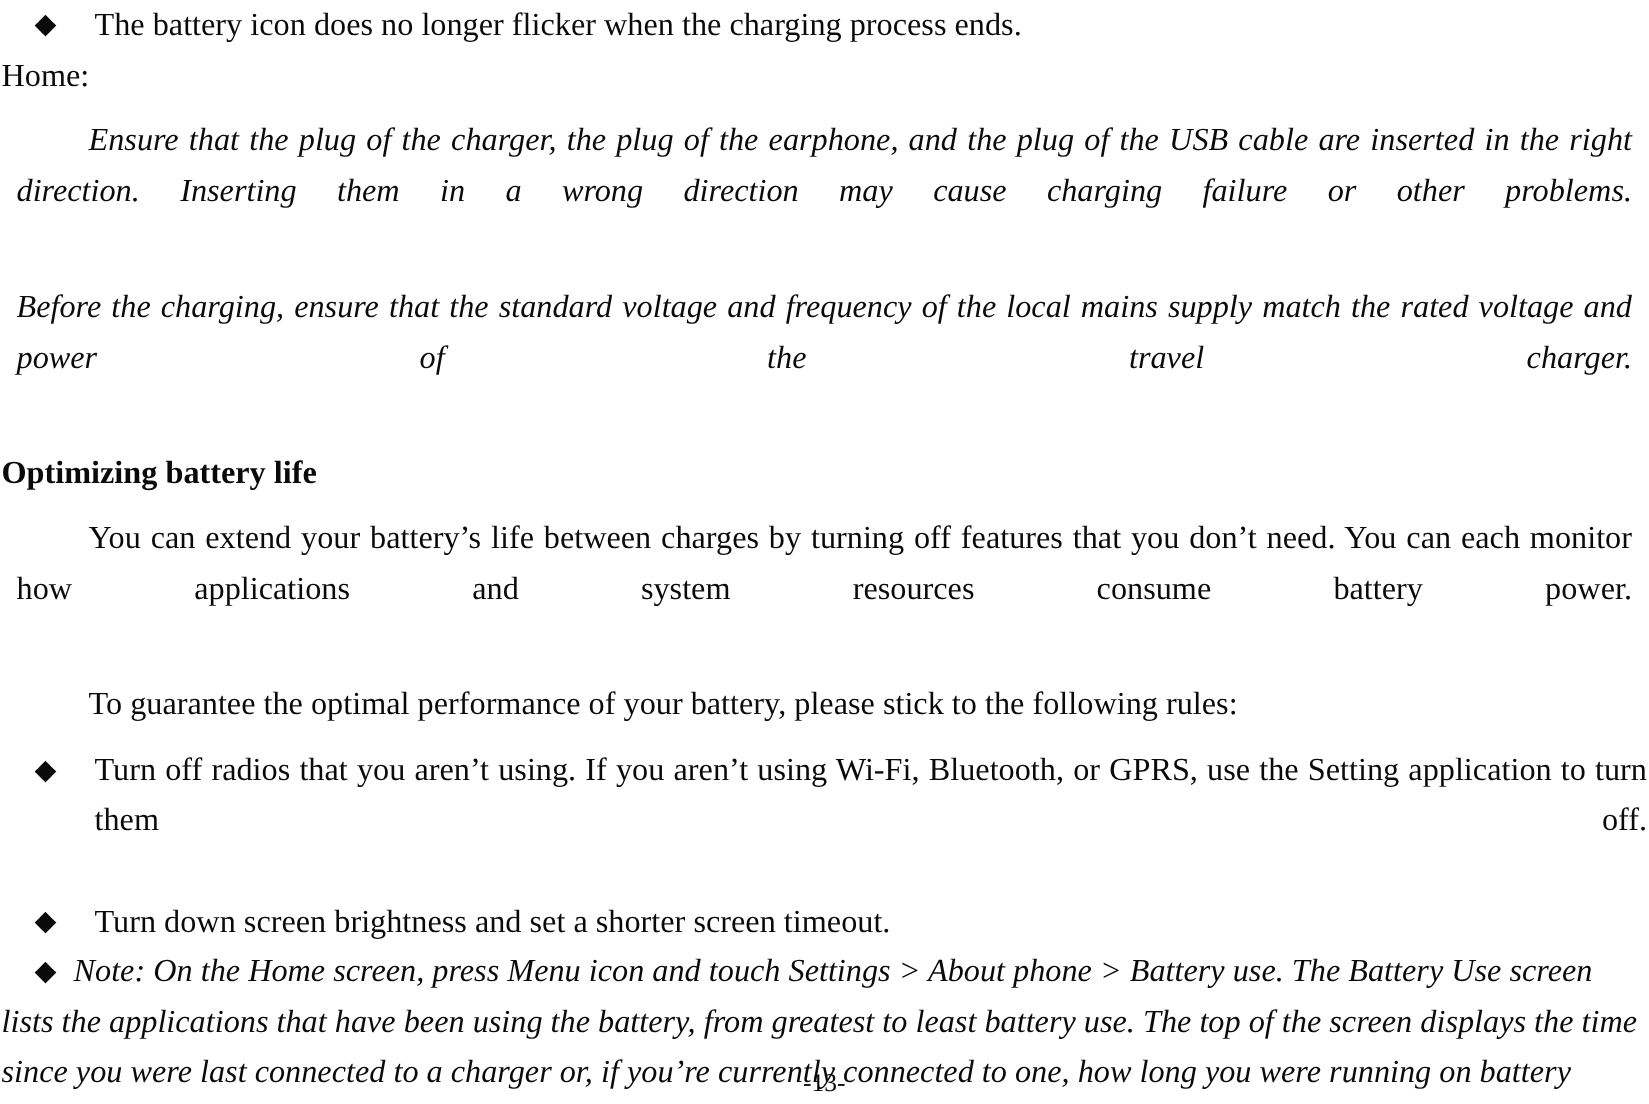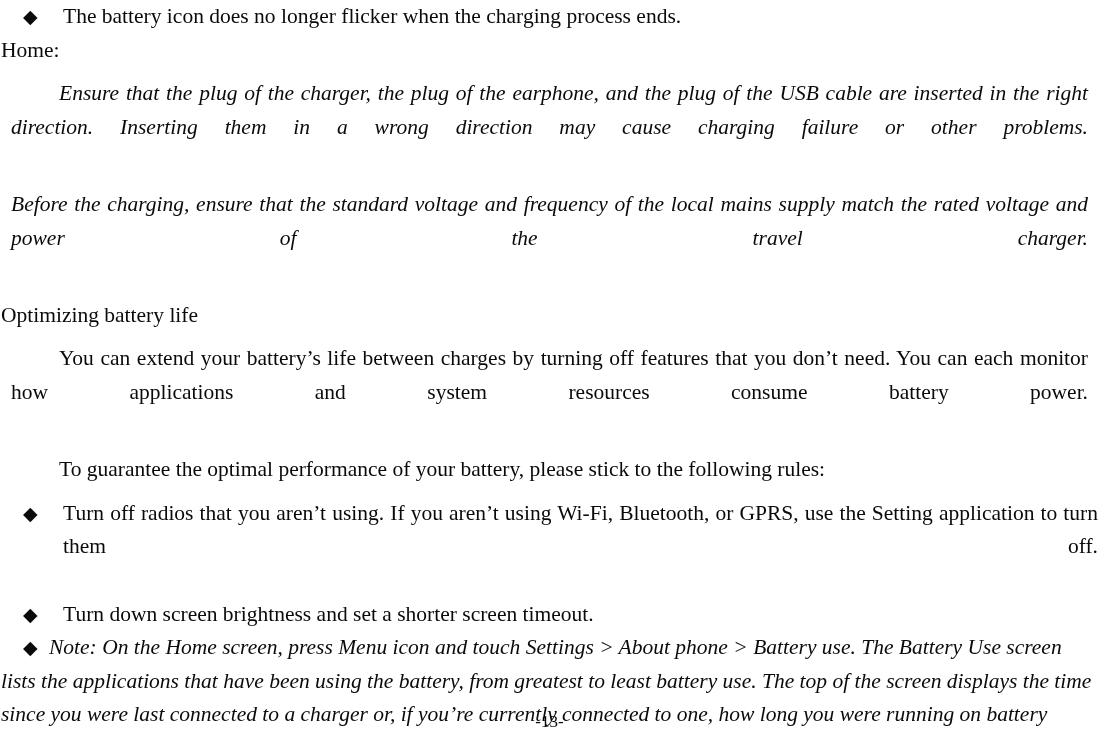--- a/index.html
+++ b/index.html
@@ -52,21 +52,21 @@
     text-indent: 48px;
   }
 
   .italic {
     font-style: italic;
   }
 
   .heading {
     font-size: 21.5px;
     line-height: 33.6px;
-    font-weight: normal;
+    font-weight: bold;
     margin: 0;
   }
 
   
   .bullet-list {
     list-style: none;
     margin: 0;
     padding: 0;
   }
   .bullet-item {

